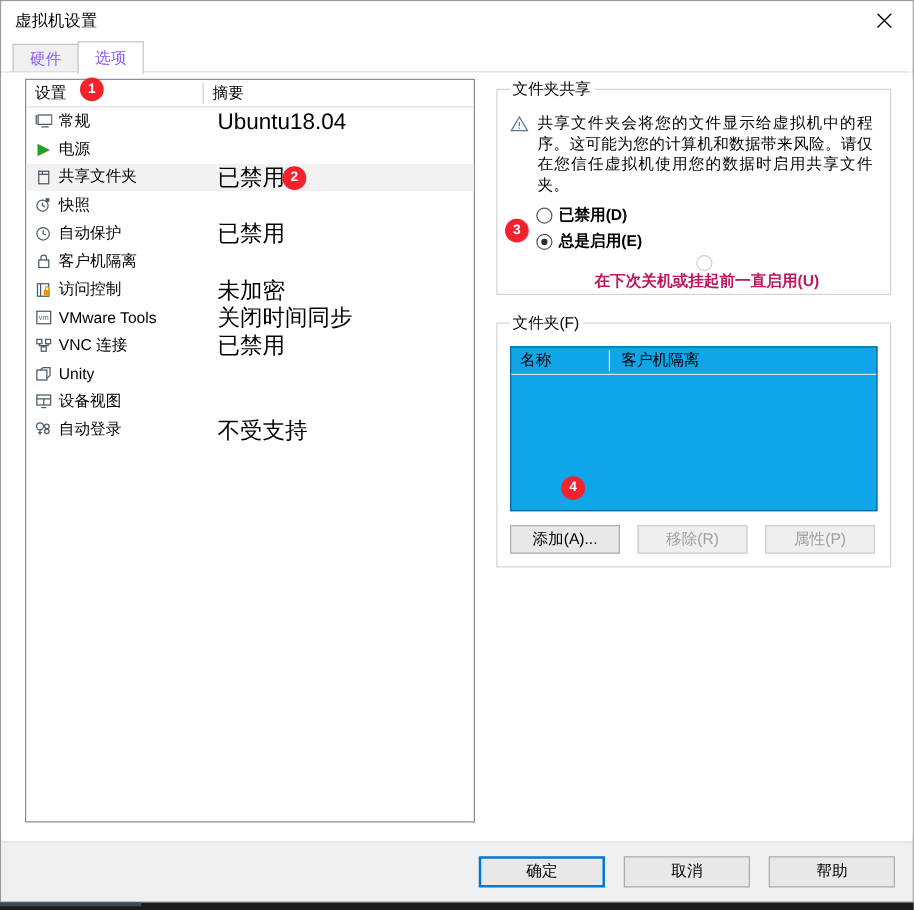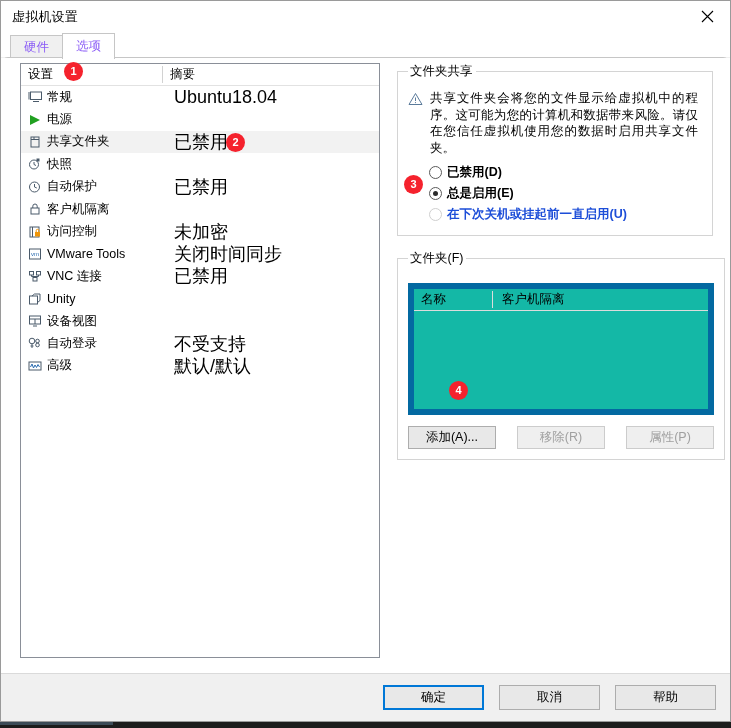--- a/index.html
+++ b/index.html
@@ -188,21 +188,21 @@
     text-align: justify;
   }
   .radio-line {
     display: flex;
     align-items: center;
     height: 21px;
     padding-left: 21px;
     position: relative;
     cursor: default;
   }
-  .radio-line.disabled { color: #1d4ed8; cursor: default; }
+  .radio-line.disabled { color: #be185d; cursor: default; flex-direction: column; }
   .rb {
     width: 13px; height: 13px;
     border-radius: 50%;
     border: 1px solid #5a5a5a;
     box-sizing: border-box;
     background: #fff;
     margin-right: 5px;
     position: relative;
     flex: 0 0 auto;
   }
@@ -212,40 +212,40 @@
     left: 3px; top: 3px;
     width: 5px; height: 5px;
     border-radius: 50%;
     background: #2b2b2b;
   }
   .rb.dis { border-color: #cfcfcf; }
   .radio-line span { font-size: 12.5px; font-weight: bold; }
 
   
   .fold-table {
-    border: 6px solid #0369a1;
+    border: 1px solid #0369a1;
     height: 132px;
-    background: #14b8a6;
-    box-sizing: border-box;
-    margin-top: 8px;
+    background: #0ea5e9;
+    box-sizing: border-box;
+    margin-top: 2px;
   }
   .ft-head {
     display: flex;
     height: 21px;
     align-items: center;
     border-bottom: 1px solid #dcdcdc;
   }
   .ft-cell { font-size: 12.5px; padding-left: 7px; box-sizing: border-box; }
   .ft-cell.a { width: 78px; }
   .ft-cell.b { width: 166px; border-left: 1px solid #dcdcdc; padding-left: 9px; }
   .ft-cell.c { flex: 1; border-left: 1px solid #dcdcdc; }
 
   .fold-buttons {
     display: flex;
-    gap: 21px;
+    gap: 14px;
     margin-top: 11px;
   }
   .btn {
     height: 23px;
     font-size: 12.5px;
     font-family: "Liberation Sans", "DejaVu Sans", sans-serif;
     background: #e8e8e8;
     border: 1px solid #adadad;
     box-sizing: border-box;
     color: #000;
@@ -465,30 +465,20 @@
                 <circle cx="4" cy="4" r="2.8" fill="none" stroke="#4a5a6a" stroke-width="1"></circle>
                 <path d="M4 6.8 L4 11 M2.5 9 L5.5 9" stroke="#4a5a6a" stroke-width="1"></path>
                 <circle cx="9.5" cy="4" r="1.8" fill="none" stroke="#4a5a6a" stroke-width="1"></circle>
                 <circle cx="9.5" cy="8" r="1.8" fill="none" stroke="#4a5a6a" stroke-width="1"></circle>
               </svg>
           </span>
           <span class="lbl">自动登录</span>
           <span class="sum">不受支持</span>
         </div>
 
-        <div class="row">
-          <span class="ico">
-            <svg width="14" height="12" viewBox="0 0 14 12">
-                <rect x="1" y="2" width="12" height="8" fill="none" stroke="#4a5a6a" stroke-width="1"></rect>
-                <path d="M2.5 7 L4 4 L5.5 8 L7 5 L8.5 7.5 L10 4.5 L11.5 7" fill="none" stroke="#2b6cb0" stroke-width="1"></path>
-              </svg>
-          </span>
-          <span class="lbl">高级</span>
-          <span class="sum">默认/默认</span>
-        </div>
       </div>
 
       <div class="right">
 
         <fieldset class="grp">
           <legend>文件夹共享</legend>
 
           <div class="warn-row">
             <span class="warn-icon">
               <svg width="15" height="14" viewBox="0 0 15 14">

